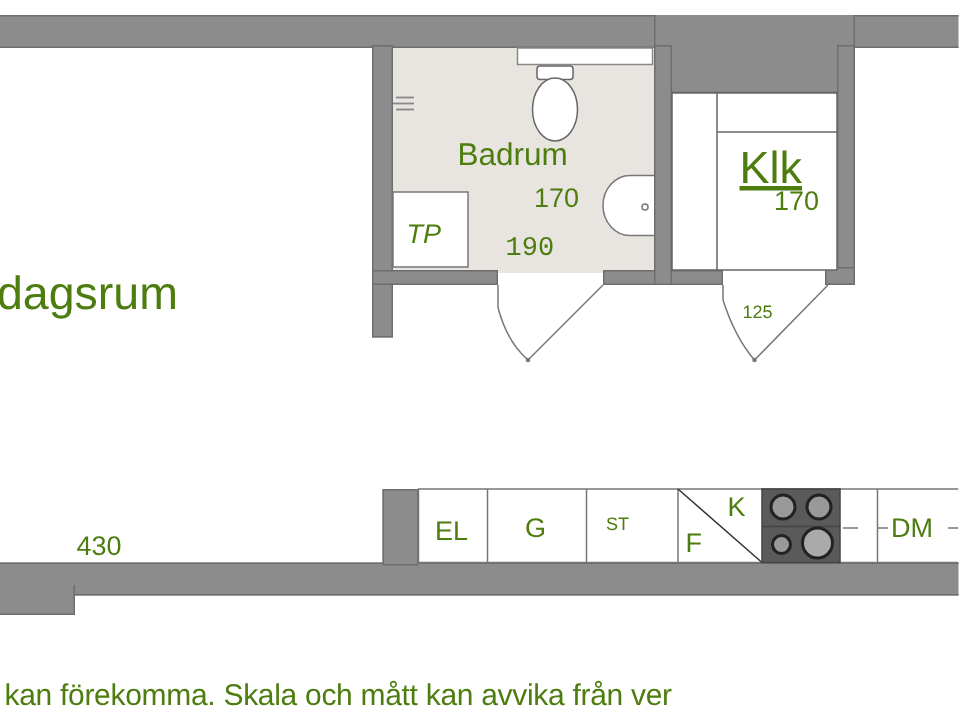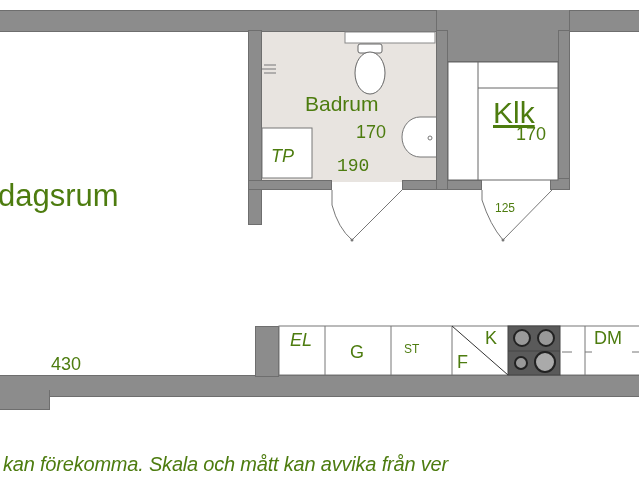--- a/index.html
+++ b/index.html
@@ -78,20 +78,20 @@
 
 <div class="lbl" style="left:305px;top:92px;font-size:21px;">Badrum</div>
 <div class="lbl" style="left:356px;top:122px;font-size:18px;">170</div>
 <div class="lbl" style="left:337px;top:156px;font-size:18px;font-family:Liberation Mono, monospace;">190</div>
 <div class="lbl" style="left:271px;top:146px;font-size:18px;font-style:italic;">TP</div>
 
 <div class="lbl" style="left:493px;top:96px;font-size:30px;text-decoration:underline;">Klk</div>
 <div class="lbl" style="left:516px;top:124px;font-size:18px;">170</div>
 <div class="lbl" style="left:495px;top:156px;font-size:12px;margin-top:45px;">125</div>
 
-<div class="lbl" style="left:290px;top:330px;font-size:18px;font-style:italic;">EL</div>
+<div class="lbl" style="left:290px;top:344px;font-size:18px;">EL</div>
 <div class="lbl" style="left:350px;top:342px;font-size:18px;">G</div>
 <div class="lbl" style="left:404px;top:342px;font-size:12px;">ST</div>
 <div class="lbl" style="left:457px;top:352px;font-size:18px;">F</div>
 <div class="lbl" style="left:485px;top:328px;font-size:18px;">K</div>
-<div class="lbl" style="left:594px;top:328px;font-size:18px;">DM</div>
+<div class="lbl" style="left:594px;top:342px;font-size:18px;">DM</div>
 
-<div class="lbl" style="left:3px;top:453px;font-size:20px;letter-spacing:-0.2px;font-style:italic;">kan förekomma. Skala och mått kan avvika från ver</div>
+<div class="lbl" style="left:3px;top:453px;font-size:20px;letter-spacing:-0.2px;">kan förekomma. Skala och mått kan avvika från ver</div>
 
 </body></html>

